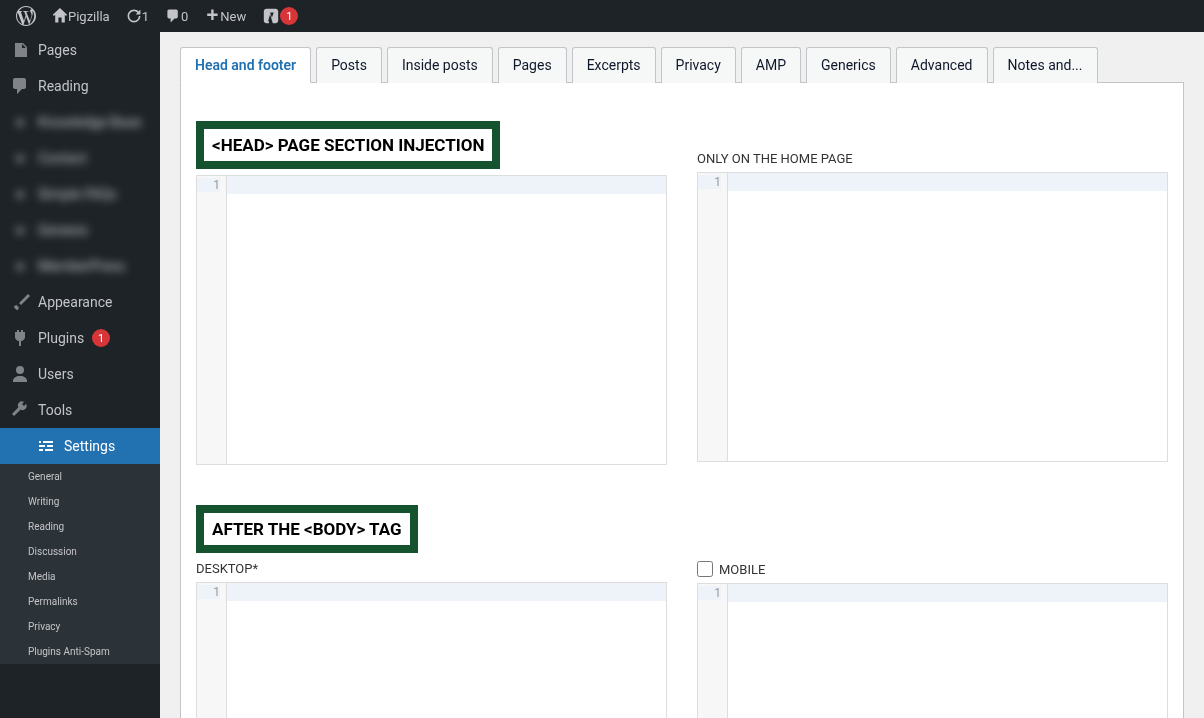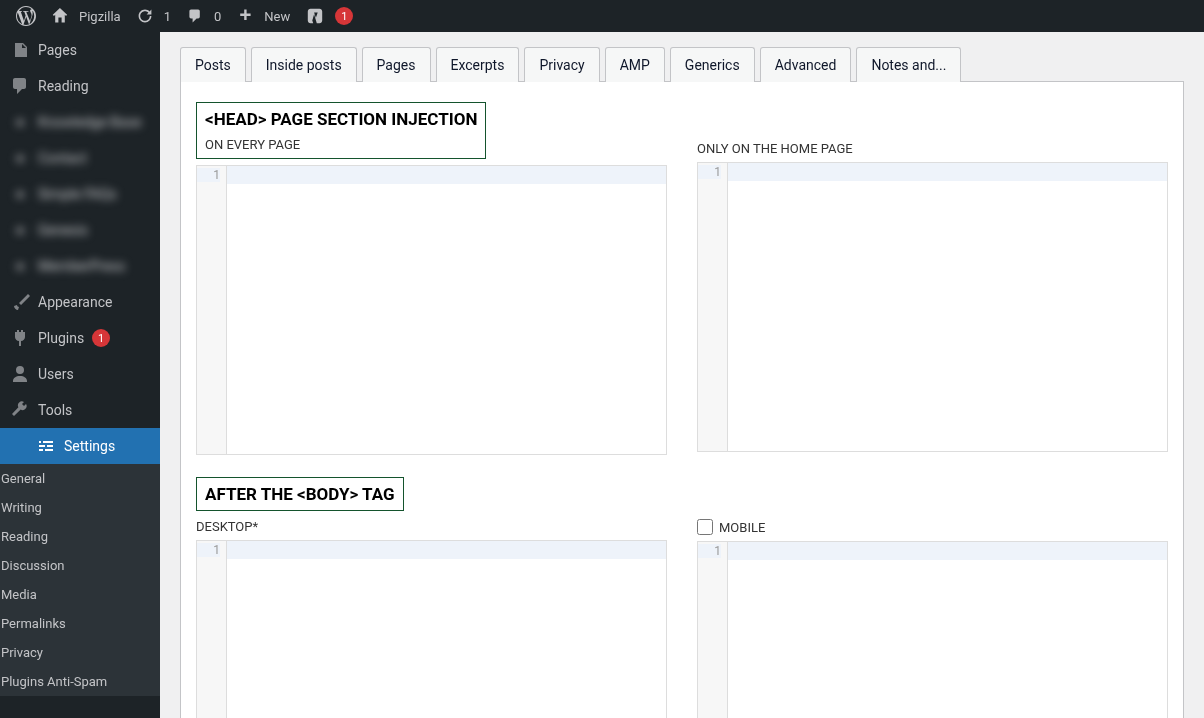--- a/index.html
+++ b/index.html
@@ -1,48 +1,48 @@
 <!DOCTYPE html>
 <html><head>
   <meta charset="utf-8">
   <style>
     * { margin: 0; padding: 0; box-sizing: border-box; font-family: -apple-system, BlinkMacSystemFont, "Segoe UI", Roboto, sans-serif; }
     body { background: #f0f0f1; overflow: hidden; width: 1204px; height: 718px; }
     
     
     .admin-bar { background: #1d2327; height: 32px; display: flex; align-items: center; padding: 0 8px; color: #c3c4c7; font-size: 13px; }
-    .admin-bar-item { display: flex; align-items: center; gap: 11px; padding: 0 8px; height: 100%; cursor: pointer; }
+    .admin-bar-item { display: flex; align-items: center; gap: 0; padding: 0 8px; height: 100%; cursor: pointer; }
     .badge-orange { background: #d63638; color: #fff; border-radius: 10px; min-width: 18px; height: 18px; display: inline-flex; align-items: center; justify-content: center; font-size: 11px; padding: 0 5px; }
     .wp-logo { width: 20px; height: 20px; }
     
     
     .main-wrap { display: flex; height: calc(100% - 32px); }
     .sidebar { background: #1d2327; width: 160px; color: #c3c4c7; font-size: 14px; overflow-y: auto; }
     .menu-item { display: flex; align-items: center; gap: 8px; padding: 8px 10px; cursor: pointer; position: relative; }
     .menu-item.active { background: #2271b1; color: #fff; padding-left: 36px; }
     .menu-item.active::after { content: ''; position: absolute; right: -8px; top: 50%; transform: translateY(-50%); border: 8px solid transparent; border-right-color: #f0f0f1; }
     .menu-icon { width: 20px; height: 20px; display: flex; align-items: center; justify-content: center; opacity: 0.6; }
     .menu-item.active .menu-icon { opacity: 1; }
     .menu-item.blurred { filter: blur(4px); }
     .submenu { background: #2c3338; }
-    .submenu-item { padding: 7px 1px; font-size: 13px; color: #c3c4c7; cursor: pointer; }
+    .submenu-item { padding: 7px 28px; font-size: 10px; color: #c3c4c7; cursor: pointer; }
     
     
     .content { flex: 1; background: #f0f0f1; overflow: auto; padding: 15px 20px; }
     
     
     .tabs { display: flex; gap: 5px; border-bottom: 1px solid #c3c4c7; }
     .tab { border: 1px solid #c3c4c7; border-bottom: none; padding: 9px 14px; background: #f6f7f7; color: #0f172a; font-size: 14px; cursor: pointer; border-radius: 3px 3px 0 0; margin-bottom: -1px; }
     .tab.active { background: #fff; border-bottom: 1px solid #fff; color: #2271b1; font-weight: 600; }
     
     
     .panel { background: #fff; border: 1px solid #c3c4c7; border-top: none; padding: 20px 15px; }
     
     .section-title { font-size: 17px; font-weight: 700; text-transform: uppercase; }
-    .hi-box { border: 1px solid #14532d; padding: 6px 8px; display: inline-block; margin-bottom: 2px; }
+    .hi-box { border: 8px solid #14532d; padding: 6px 8px; display: inline-block; margin-bottom: 2px; margin-top: 18px; }
     
     .two-col { display: flex; gap: 30px; margin-top: 4px; }
     .col { flex: 1; }
     .col-label { font-size: 13px; text-transform: uppercase; color: #333; margin-bottom: 6px; display: flex; align-items: center; gap: 6px; }
     
     .code-editor { border: 1px solid #ddd; height: 290px; display: flex; background: #fff; }
     .code-editor.short { height: 190px; }
     .gutter { width: 30px; background: #f7f7f7; border-right: 1px solid #ddd; text-align: right; padding: 2px 6px 0 0; font-size: 12px; color: #999; font-family: monospace; }
     .gutter-line { background: #eef3fa; }
     .code-body { flex: 1; }
@@ -179,35 +179,35 @@
       <div class="submenu-item">Discussion</div>
       <div class="submenu-item">Media</div>
       <div class="submenu-item">Permalinks</div>
       <div class="submenu-item">Privacy</div>
       <div class="submenu-item">Plugins Anti-Spam</div>
     </div>
   </div>
 
   <div class="content">
     <div class="tabs">
+      <div class="tab active">Head and footer</div>
       <div class="tab">Posts</div>
       <div class="tab">Inside posts</div>
       <div class="tab">Pages</div>
       <div class="tab">Excerpts</div>
       <div class="tab">Privacy</div>
       <div class="tab">AMP</div>
       <div class="tab">Generics</div>
       <div class="tab">Advanced</div>
       <div class="tab">Notes and...</div>
     </div>
 
     <div class="panel">
       <div class="hi-box">
         <div class="section-title">&lt;HEAD&gt; PAGE SECTION INJECTION</div>
-        <div class="col-label" style="margin-top:8px;margin-bottom:0">ON EVERY PAGE</div>
       </div>
       <div class="two-col">
         <div class="col">
           <div class="code-editor">
             <div class="gutter">
                 <div class="gutter-line">1</div>
               </div>
             <div class="code-body">
                 <div class="code-line1"></div>
               </div>

